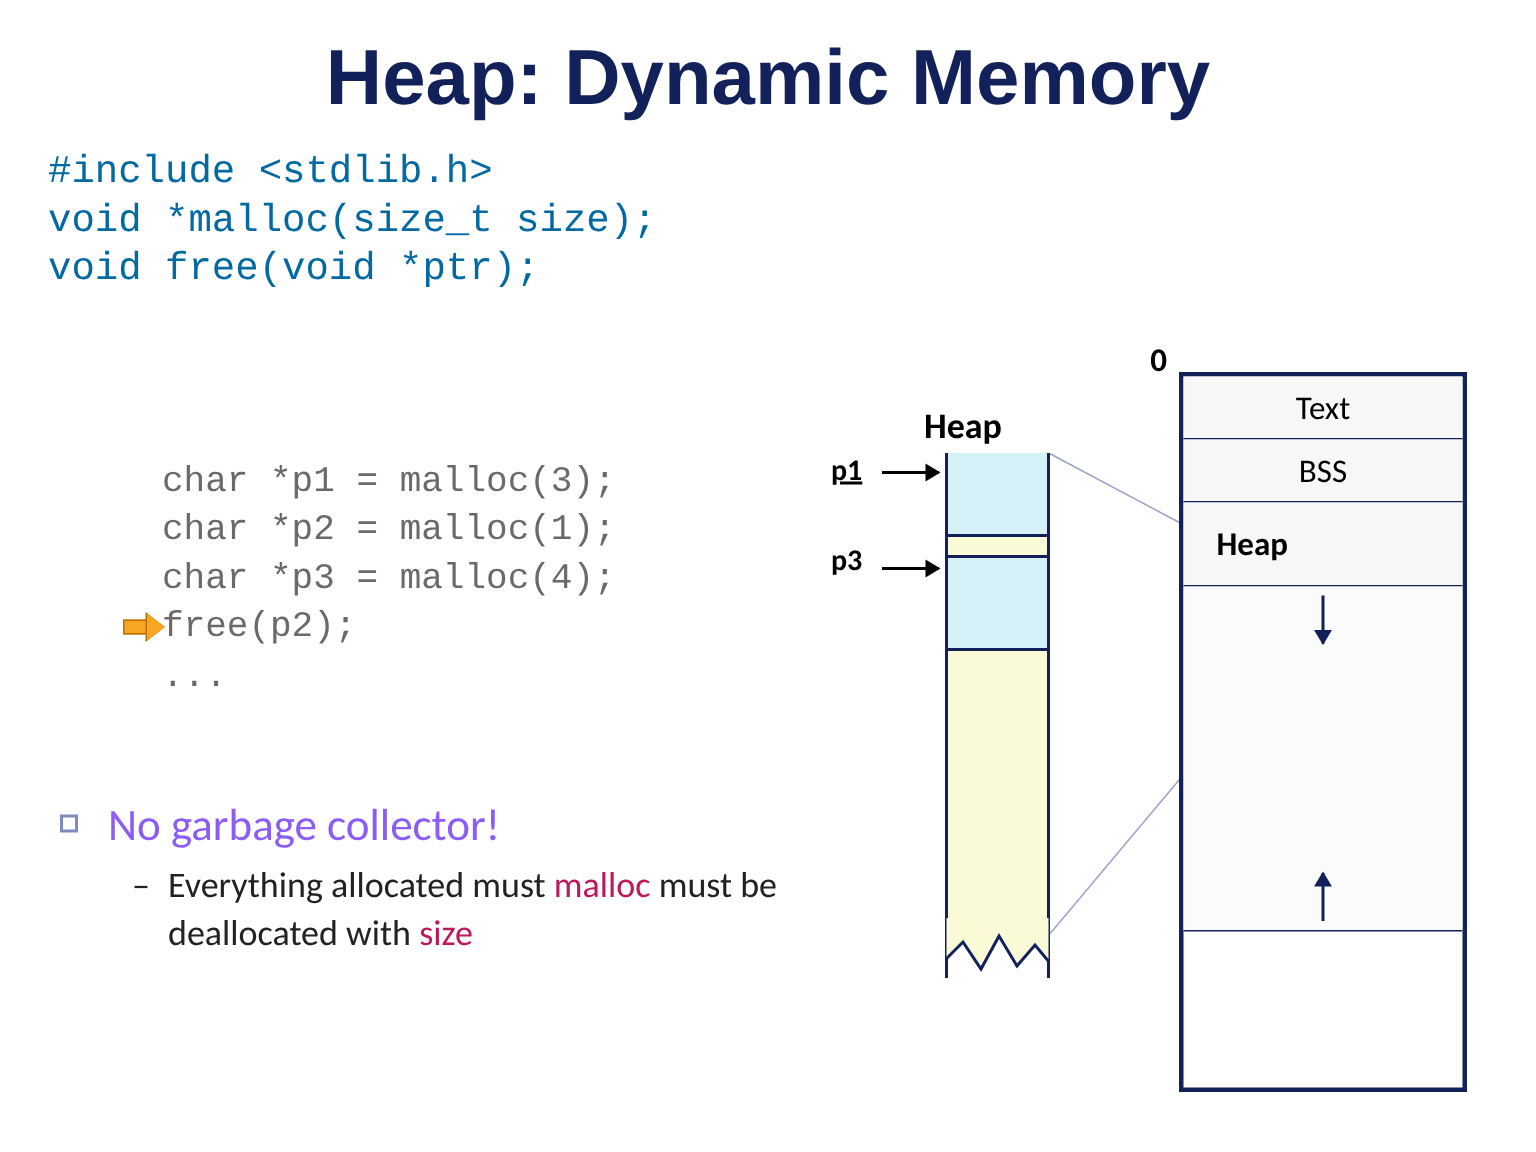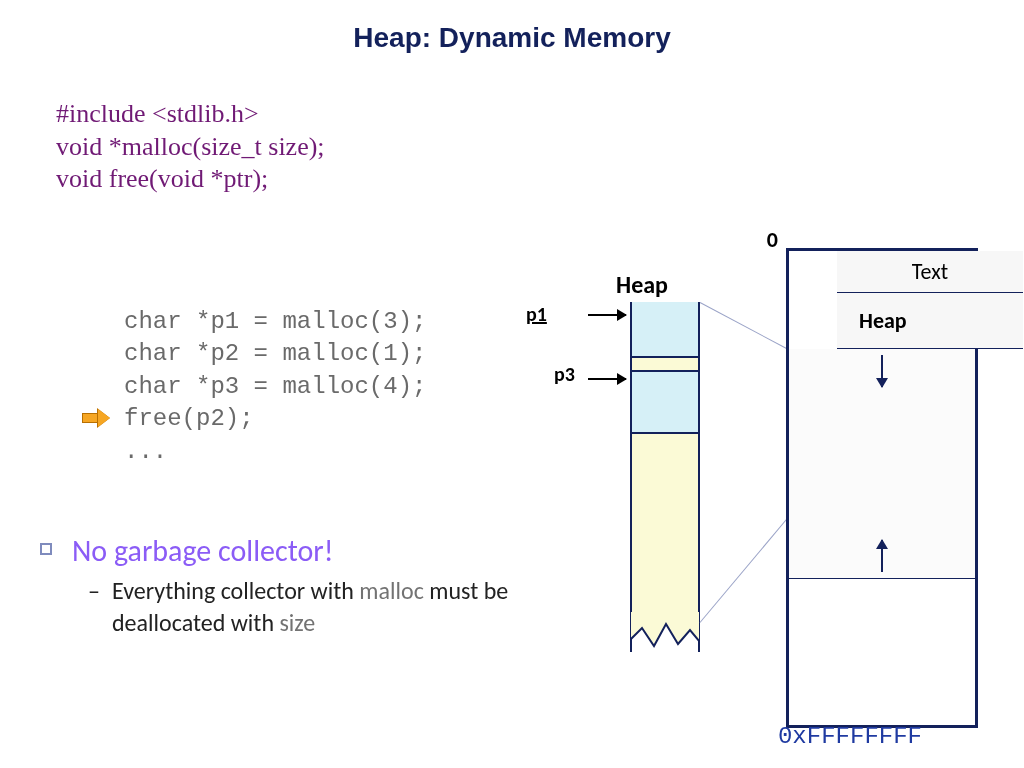--- a/index.html
+++ b/index.html
@@ -11,37 +11,37 @@
     overflow: hidden;
   }
   .slide {
     position: relative;
     width: 1024px; height: 768px;
   }
   .title {
     position: absolute;
     top: 22px; left: 0; width: 1024px;
     text-align: center;
-    font-size: 28px;
+    font-size: 52px;
     font-weight: 700;
     color: #13215b;
     font-family: Arial, sans-serif;
   }
   .code-top {
     position: absolute;
-    top: 98px; left: 56px;
-    font-family: Liberation Serif, serif;
+    top: 98px; left: 32px;
+    font-family: Liberation Mono, monospace;
     font-size: 26px;
-    color: #701a75;
+    color: #0369a1;
     line-height: 1.25;
     white-space: pre;
   }
   .code-mid {
     position: absolute;
-    top: 306px; left: 124px;
+    top: 306px; left: 108px;
     font-family: "Courier New", monospace;
     font-size: 24px;
     color: #6a6a6a;
     line-height: 1.35;
     white-space: pre;
   }
   .arrow-bullet {
     position: absolute;
     left: 82px; top: 410px;
     width: 26px; height: 16px;
@@ -89,35 +89,35 @@
     color: #222;
     font-size: 24px;
     padding-left: 72px;
     margin-top: 6px;
     line-height: 1.35;
     position: relative;
   }
   .b2 .dash {
     position: absolute; left: 48px; top: 0;
   }
-  .kw { color: #737373; }
+  .kw { color: #be185d; }
 
   
   .mem {
     position: absolute;
     top: 248px; right: 46px;
     width: 192px; height: 480px;
     border: 3px solid #13215b;
   }
   .mem .seg {
     width: 100%;
     font-size: 22px;
     border-bottom: 1px solid #13215b;
     background: #f7f7f7;
-    display: flex; align-items: center; justify-content: center; margin-left: 48px;
+    display: flex; align-items: center; justify-content: center;
   }
   .mem .seg.text { height: 42px; }
   .mem .seg.data { height: 42px; }
   .mem .seg.bss  { height: 42px; }
   .mem .seg.heap { height: 56px; font-weight: 700; justify-content: flex-start; padding-left: 22px; }
   .mem .gap      { height: 230px; border-bottom: 1px solid #13215b; background:#fbfbfb; position: relative; }
   .mem .seg.stack{ height: 60px; border-bottom: none; }
 
   .mem .gap .arrowdown, .mem .gap .arrowup {
     position: absolute; left: 50%; transform: translateX(-50%);
@@ -174,21 +174,21 @@
   .heapcol .b-p3   { top: 70px; height: 62px; background: #d6f0f7; }
   .heapcol .b-rest { top: 132px; height: 188px; background: #fbfad6; border-bottom: none; }
   .heapcol svg.rip {
     position: absolute; left: 0; bottom: 0; width: 70px; height: 40px;
   }
 
   .plabel {
     position: absolute;
     font-weight: 700; font-size: 20px;
   }
-  .plabel.p1 { top: 302px; left: 526px; text-decoration: underline; }
+  .plabel.p1 { top: 302px; left: 554px; text-decoration: underline; }
   .plabel.p3 { top: 362px; left: 554px; }
   .parrow {
     position: absolute; height: 2px; background: #000;
   }
   .parrow::after {
     content:""; position:absolute; right:-1px; top:-5px;
     border-top:6px solid transparent; border-bottom:6px solid transparent;
     border-left:10px solid #000;
   }
   .parrow.a1 { top: 314px; left: 588px; width: 38px; }
@@ -223,21 +223,21 @@
     <div class="head"></div>
   </div>
 
   <div class="bullets">
     <div class="b1">
       <span class="sq"></span>
       <span>No garbage collector!</span>
     </div>
     <div class="b2">
       <span class="dash">–</span>
-      <span>Everything collector with </span><span class="kw">malloc</span><span> must be deallocated with </span><span class="kw">size</span>
+      <span>Everything allocated must </span><span class="kw">malloc</span><span> must be deallocated with </span><span class="kw">size</span>
     </div>
   </div>
 
   <div class="heap-title">Heap</div>
 
   <div class="plabel p1">p1</div>
   <div class="parrow a1"></div>
   <div class="plabel p3">p3</div>
   <div class="parrow a3"></div>
 
@@ -255,22 +255,22 @@
     </svg>
   </div>
 
   <div class="conn" style="top:302px; left:700px; width:98px; transform:rotate(28deg);"></div>
   <div class="conn" style="top:622px; left:700px; width:138px; transform:rotate(-50deg);"></div>
 
   <div class="zero-label">0</div>
 
   <div class="mem">
     <div class="seg text">Text</div>
+    <div class="seg bss">BSS</div>
     <div class="seg heap">Heap</div>
     <div class="gap">
       <div class="arrowdown"></div>
       <div class="arrowup"></div>
     </div>
   </div>
 
-  <div class="max-label">0xFFFFFFFF</div>
 
 </div>
 
 </body></html>

